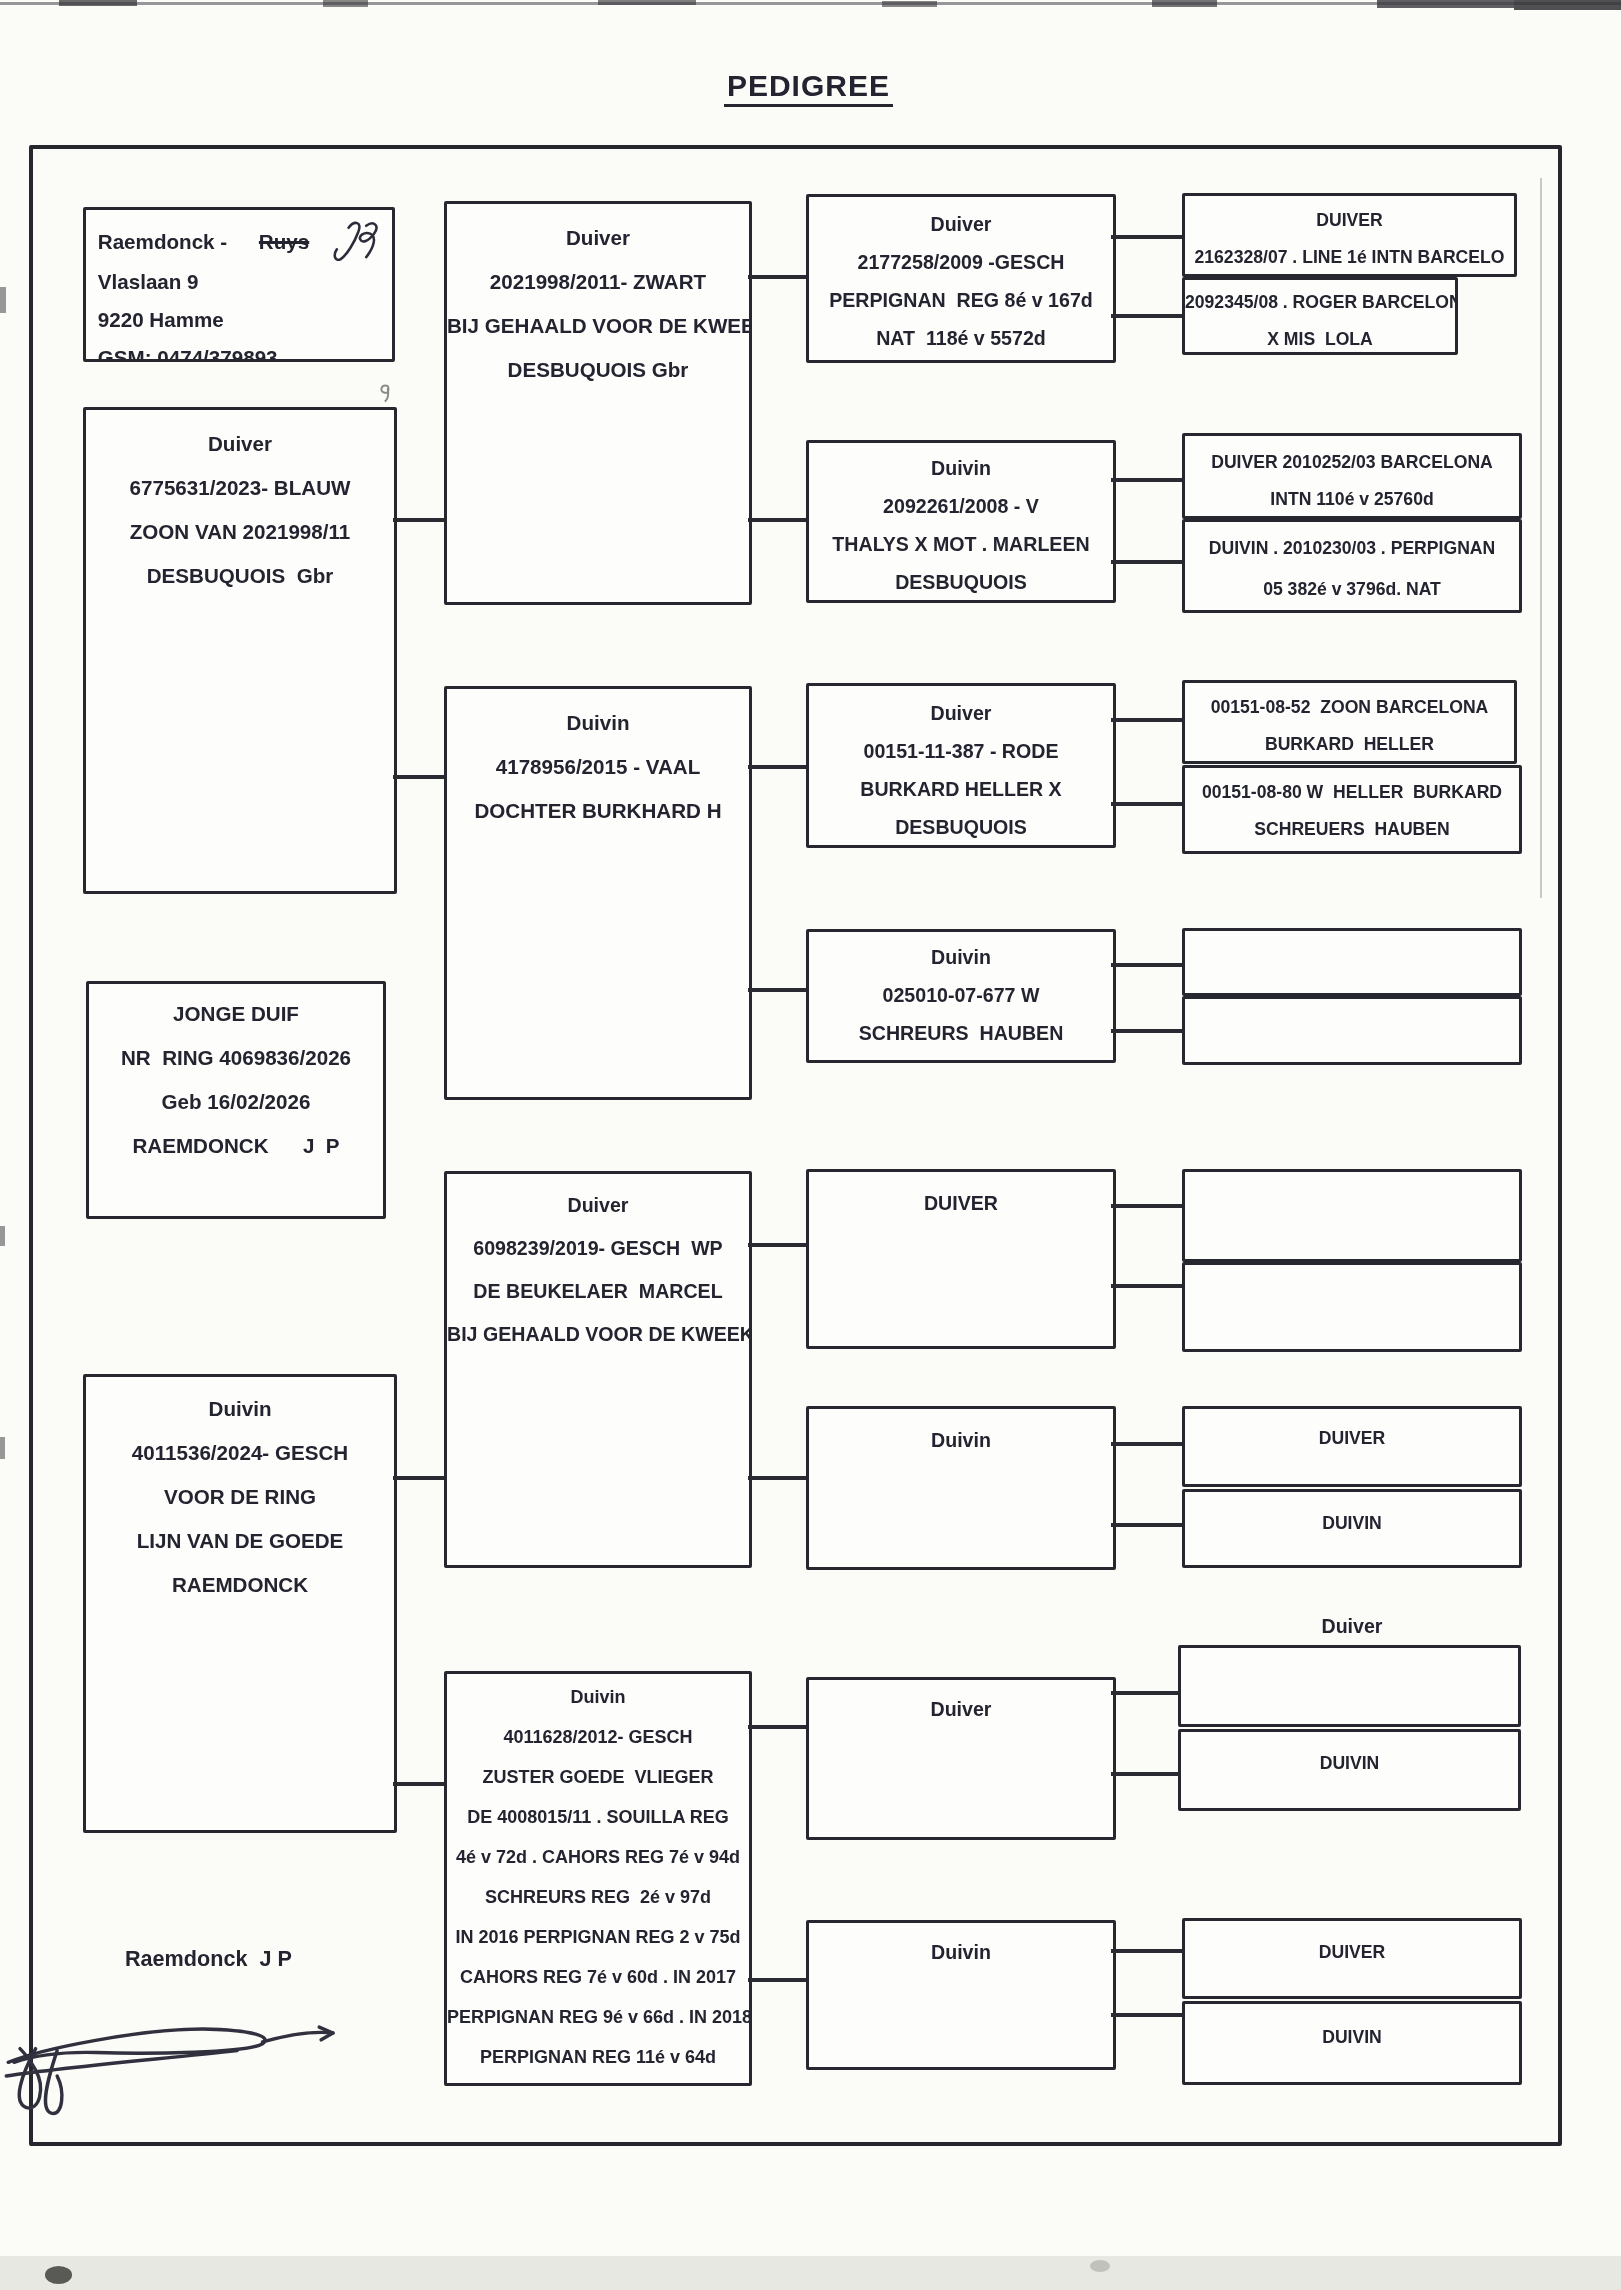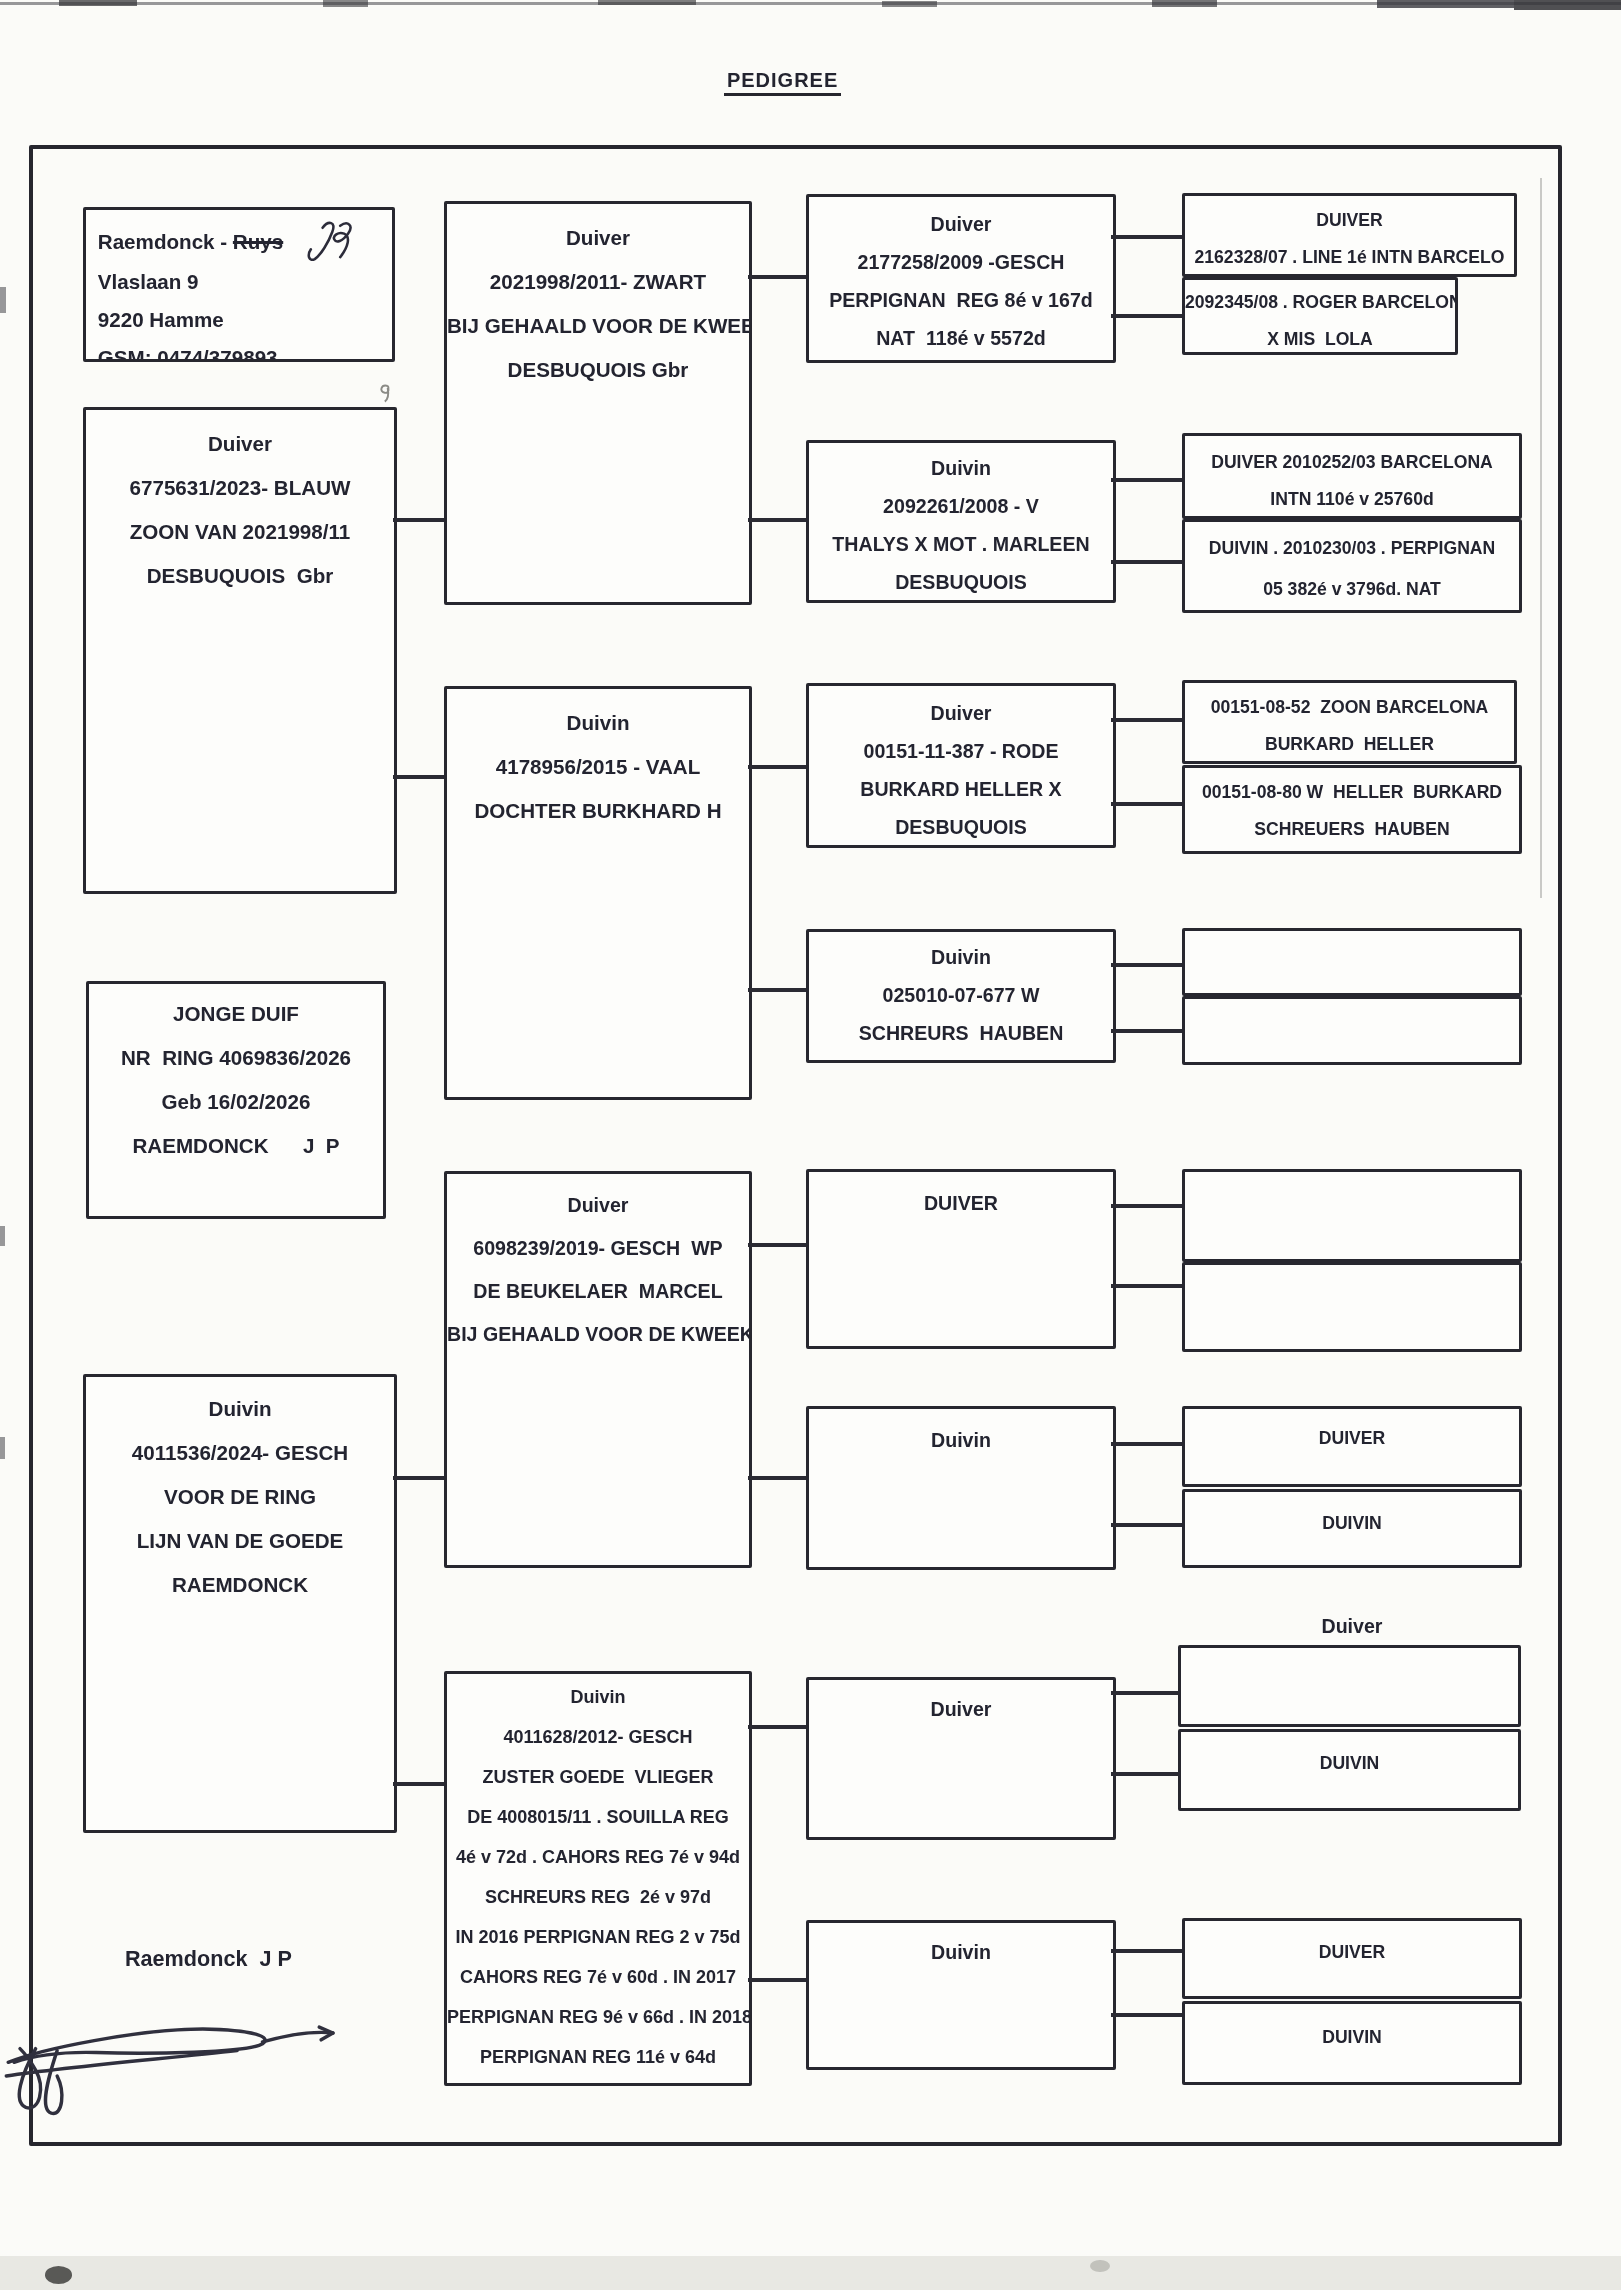--- a/index.html
+++ b/index.html
@@ -1,26 +1,26 @@
 <!DOCTYPE html>
 <html><head>
 <meta charset="utf-8">
 <style>
   html,body{margin:0;padding:0;background:#ffffff;}
   .page{position:relative;width:1621px;height:2291px;background:#fbfbf8;overflow:hidden;
         font-family:"Liberation Sans","DejaVu Sans",sans-serif;color:#232430;}
-  .title{position:absolute;left:724px;top:69px;font-size:20px;font-weight:bold;
+  .title{position:absolute;left:724px;top:69px;font-size:30px;font-weight:bold;
          letter-spacing:1px;border-bottom:3.9px solid #26262e;padding:0 2.9px 1px 2.9px;}
   .frame{position:absolute;left:29px;top:145px;width:1533px;height:2001px;
          border:4.9px solid #26262e;border-radius:2px;box-sizing:border-box;}
   .pbox{position:absolute;border:3.9px solid #27272f;background:#fdfdfb;box-sizing:border-box;
         text-align:center;font-weight:bold;border-radius:2px;overflow:hidden;}
   .bl{white-space:pre;line-height:var(--lh,39px);font-size:var(--fs,19.6px);}
   .addr{text-align:left;padding:7.8px 5.9px 0 11.8px;}
-  .strike{text-decoration:line-through;text-decoration-thickness:2.9px;}
+  .strike{text-decoration:line-through;text-decoration-thickness:2.9px;margin-left:26px;}
   .connector{position:absolute;height:3.9px;background:#2a2a33;}
   .label-outside{position:absolute;font-weight:bold;font-size:19.6px;text-align:center;}
   .footer-name{position:absolute;left:125px;top:1946px;font-size:21.6px;font-weight:bold;white-space:pre;}
   .artifact{position:absolute;}
 </style>
 </head>
 <body>
 
 <div class="page">
 

